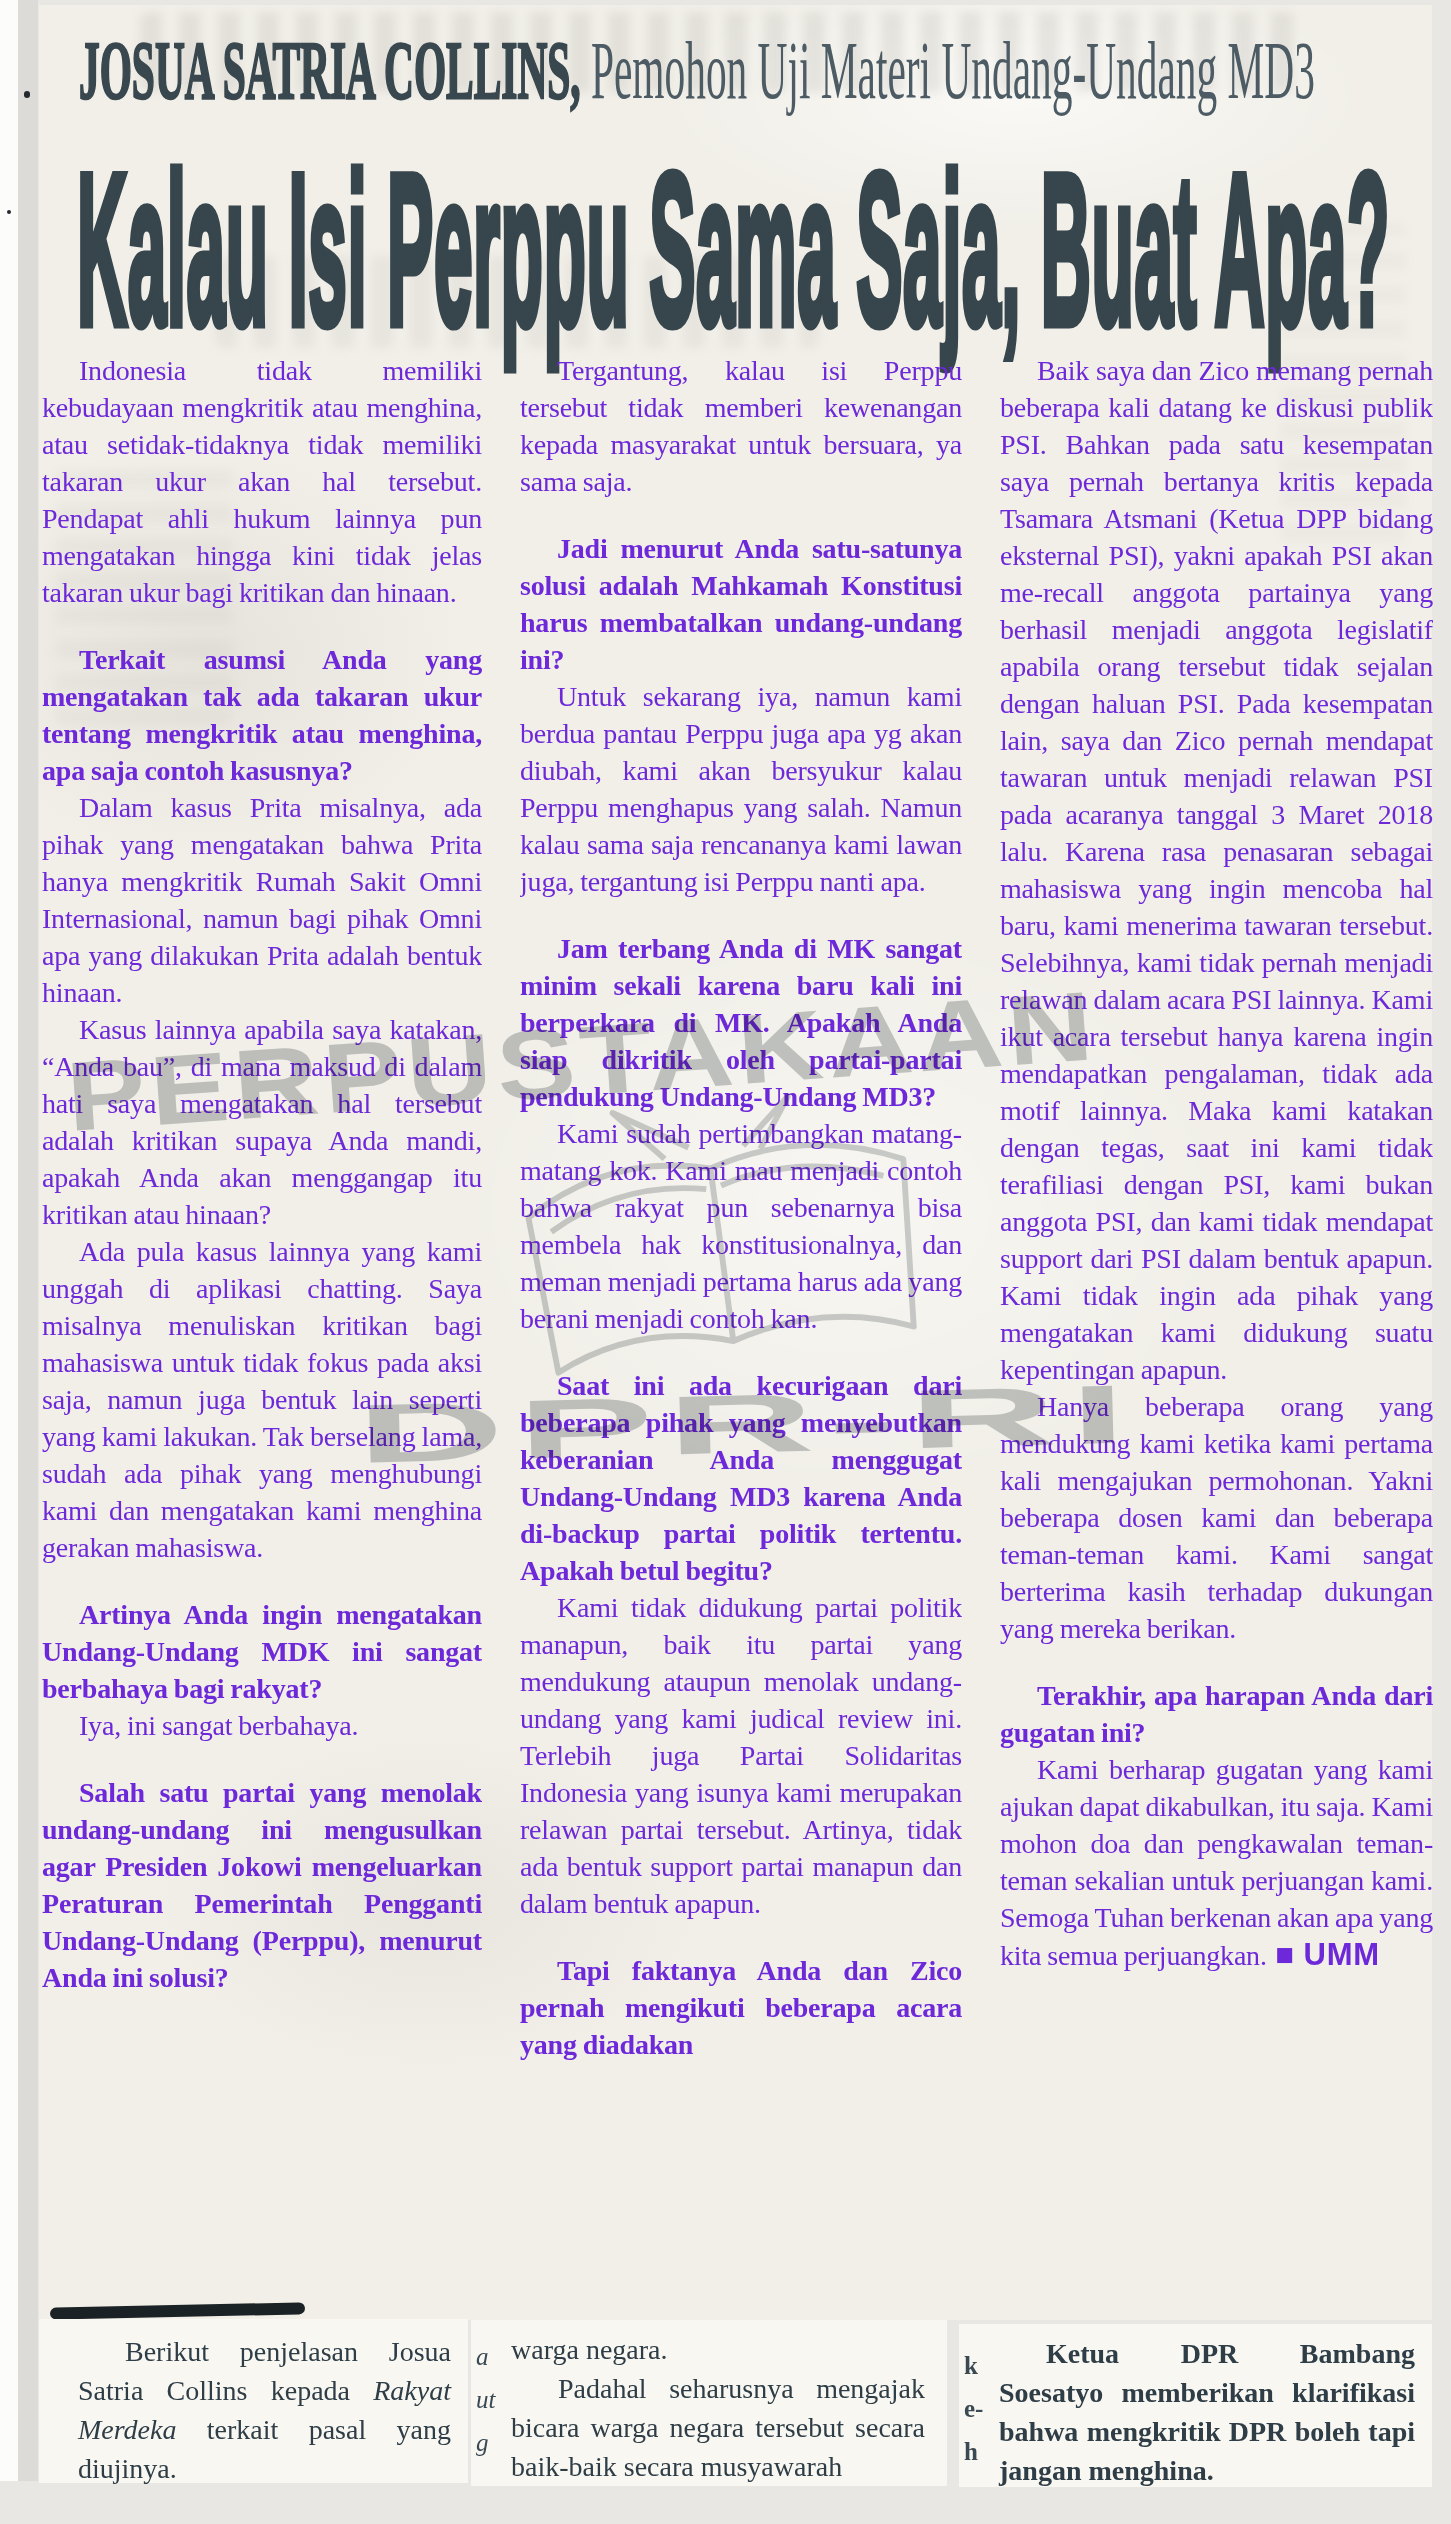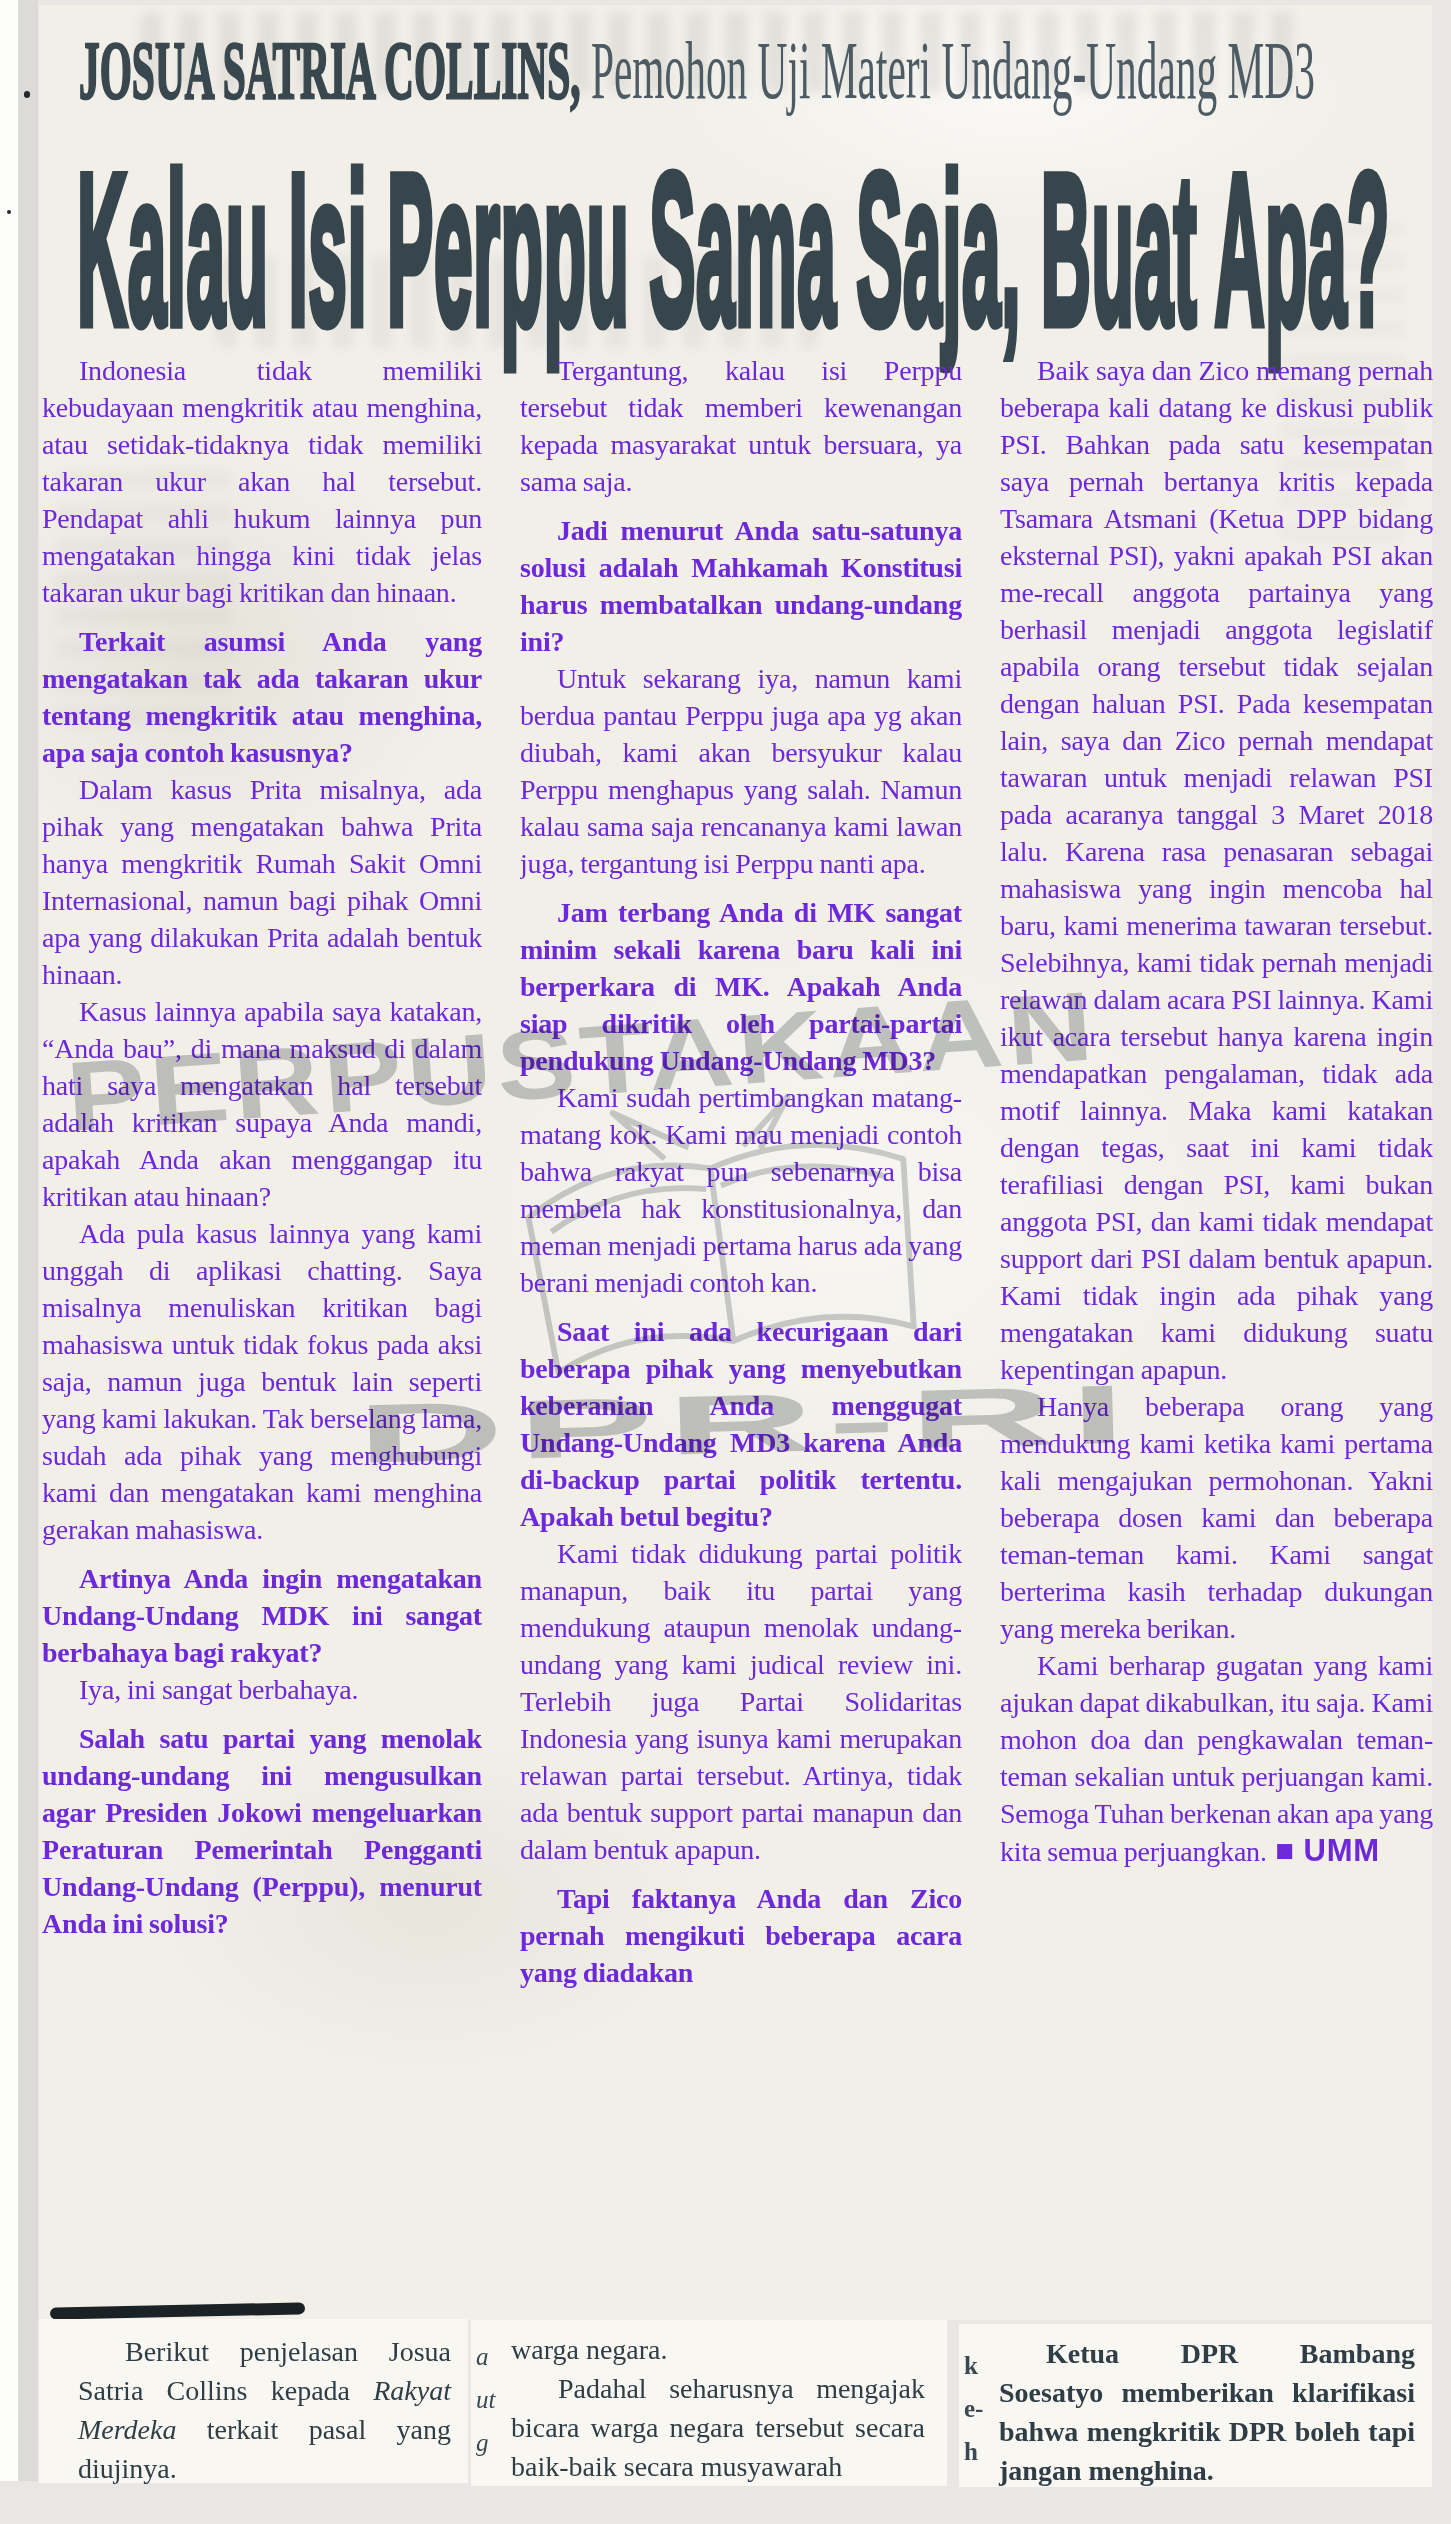--- a/index.html
+++ b/index.html
@@ -40,21 +40,21 @@
 
   .col{
     position:absolute;top:352px;height:1968px;overflow:hidden;
     font-size:28px;line-height:37px;color:#6d28d9;text-align:justify;
     letter-spacing:-0.2px;word-spacing:-0.8px;
   }
   .col1{left:42px;width:440px;}
   .col2{left:520px;width:442px;}
   .col3{left:1000px;width:433px;}
   .para{margin:0;text-indent:37px;}
-  .para.q{font-weight:700;margin-top:12px;}
+  .para.q{font-weight:700;margin-top:30px;}
   .col .para:first-child{margin-top:0;}
   .endmark{font-family:"Liberation Sans","DejaVu Sans",sans-serif;font-weight:700;font-size:31px;letter-spacing:0.8px;white-space:nowrap;}
 
   
   .wm{position:absolute;mix-blend-mode:multiply;pointer-events:none;}
   .wm-text{font-family:"Liberation Sans","DejaVu Sans",sans-serif;font-weight:700;color:rgba(118,124,128,.40);}
   .wm1{left:67px;top:1024px;width:1031px;height:151px;transform:rotate(-4deg) scaleY(.78);transform-origin:0 50%;}
   .wm1 .fitx{font-size:126px;letter-spacing:5px;}
   .wm2{left:356px;top:1361px;width:784px;height:134px;transform:rotate(-1.5deg) scaleY(.62);transform-origin:0 50%;}
   .wm2 .fitx{font-size:134px;letter-spacing:8.4px;}
@@ -122,20 +122,21 @@
       <p class="para a">Untuk sekarang iya, namun kami berdua pantau Perppu juga apa yg akan diubah, kami akan bersyukur kalau Perppu menghapus yang salah. Namun kalau sama saja rencananya kami lawan juga, tergantung isi Perppu nanti apa.</p>
       <p class="para q">Jam terbang Anda di MK sangat minim sekali karena baru kali ini berperkara di MK. Apakah Anda siap dikritik oleh partai-partai pendukung Undang-Undang MD3?</p>
       <p class="para a">Kami sudah pertimbangkan matang-matang kok. Kami mau menjadi contoh bahwa rakyat pun sebenarnya bisa membela hak konstitusionalnya, dan meman menjadi pertama harus ada yang berani menjadi contoh kan.</p>
       <p class="para q">Saat ini ada kecurigaan dari beberapa pihak yang menyebutkan keberanian Anda menggugat Undang-Undang MD3 karena Anda di-backup partai politik tertentu. Apakah betul begitu?</p>
       <p class="para a">Kami tidak didukung partai politik manapun, baik itu partai yang mendukung ataupun menolak undang-undang yang kami judical review ini. Terlebih juga Partai Solidaritas Indonesia yang isunya kami merupakan relawan partai tersebut. Artinya, tidak ada bentuk support partai manapun dan dalam bentuk apapun.</p>
       <p class="para q">Tapi faktanya Anda dan Zico pernah mengikuti beberapa acara yang diadakan</p>
     </div>
   <div class="col col3">
       <p class="para a">Baik saya dan Zico memang pernah beberapa kali datang ke diskusi publik PSI. Bahkan pada satu kesempatan saya pernah bertanya kritis kepada Tsamara Atsmani (Ketua DPP bidang eksternal PSI), yakni apakah PSI akan me-recall anggota partainya yang berhasil menjadi anggota legislatif apabila orang tersebut tidak sejalan dengan haluan PSI. Pada kesempatan lain, saya dan Zico pernah mendapat tawaran untuk menjadi relawan PSI pada acaranya tanggal 3 Maret 2018 lalu. Karena rasa penasaran sebagai mahasiswa yang ingin mencoba hal baru, kami menerima tawaran tersebut. Selebihnya, kami tidak pernah menjadi relawan dalam acara PSI lainnya. Kami ikut acara tersebut hanya karena ingin mendapatkan pengalaman, tidak ada motif lainnya. Maka kami katakan dengan tegas, saat ini kami tidak terafiliasi dengan PSI, kami bukan anggota PSI, dan kami tidak mendapat support dari PSI dalam bentuk apapun. Kami tidak ingin ada pihak yang mengatakan kami didukung suatu kepentingan apapun.</p>
       <p class="para a">Hanya beberapa orang yang mendukung kami ketika kami pertama kali mengajukan permohonan. Yakni beberapa dosen kami dan beberapa teman-teman kami. Kami sangat berterima kasih terhadap dukungan yang mereka berikan.</p>
+      <p class="para q">Terakhir, apa harapan Anda dari gugatan ini?</p>
       <p class="para a">Kami berharap gugatan yang kami ajukan dapat dikabulkan, itu saja. Kami mohon doa dan pengkawalan teman-teman sekalian untuk perjuangan kami. Semoga Tuhan berkenan akan apa yang kita semua perjuangkan.<span class="endmark"> ■ UMM</span></p>
     </div>
 
   <div class="wm wm1 fitwrap">
     <span class="fitx wm-text" style="transform: scaleX(0.938215);">PERPUSTAKAAN</span>
   </div>
   <div class="wm wm2 fitwrap">
     <span class="fitx wm-text" style="transform: scaleX(1.53028);">DPR-RI</span>
   </div>
   <svg class="wm wm-book" viewBox="0 0 520 350">

